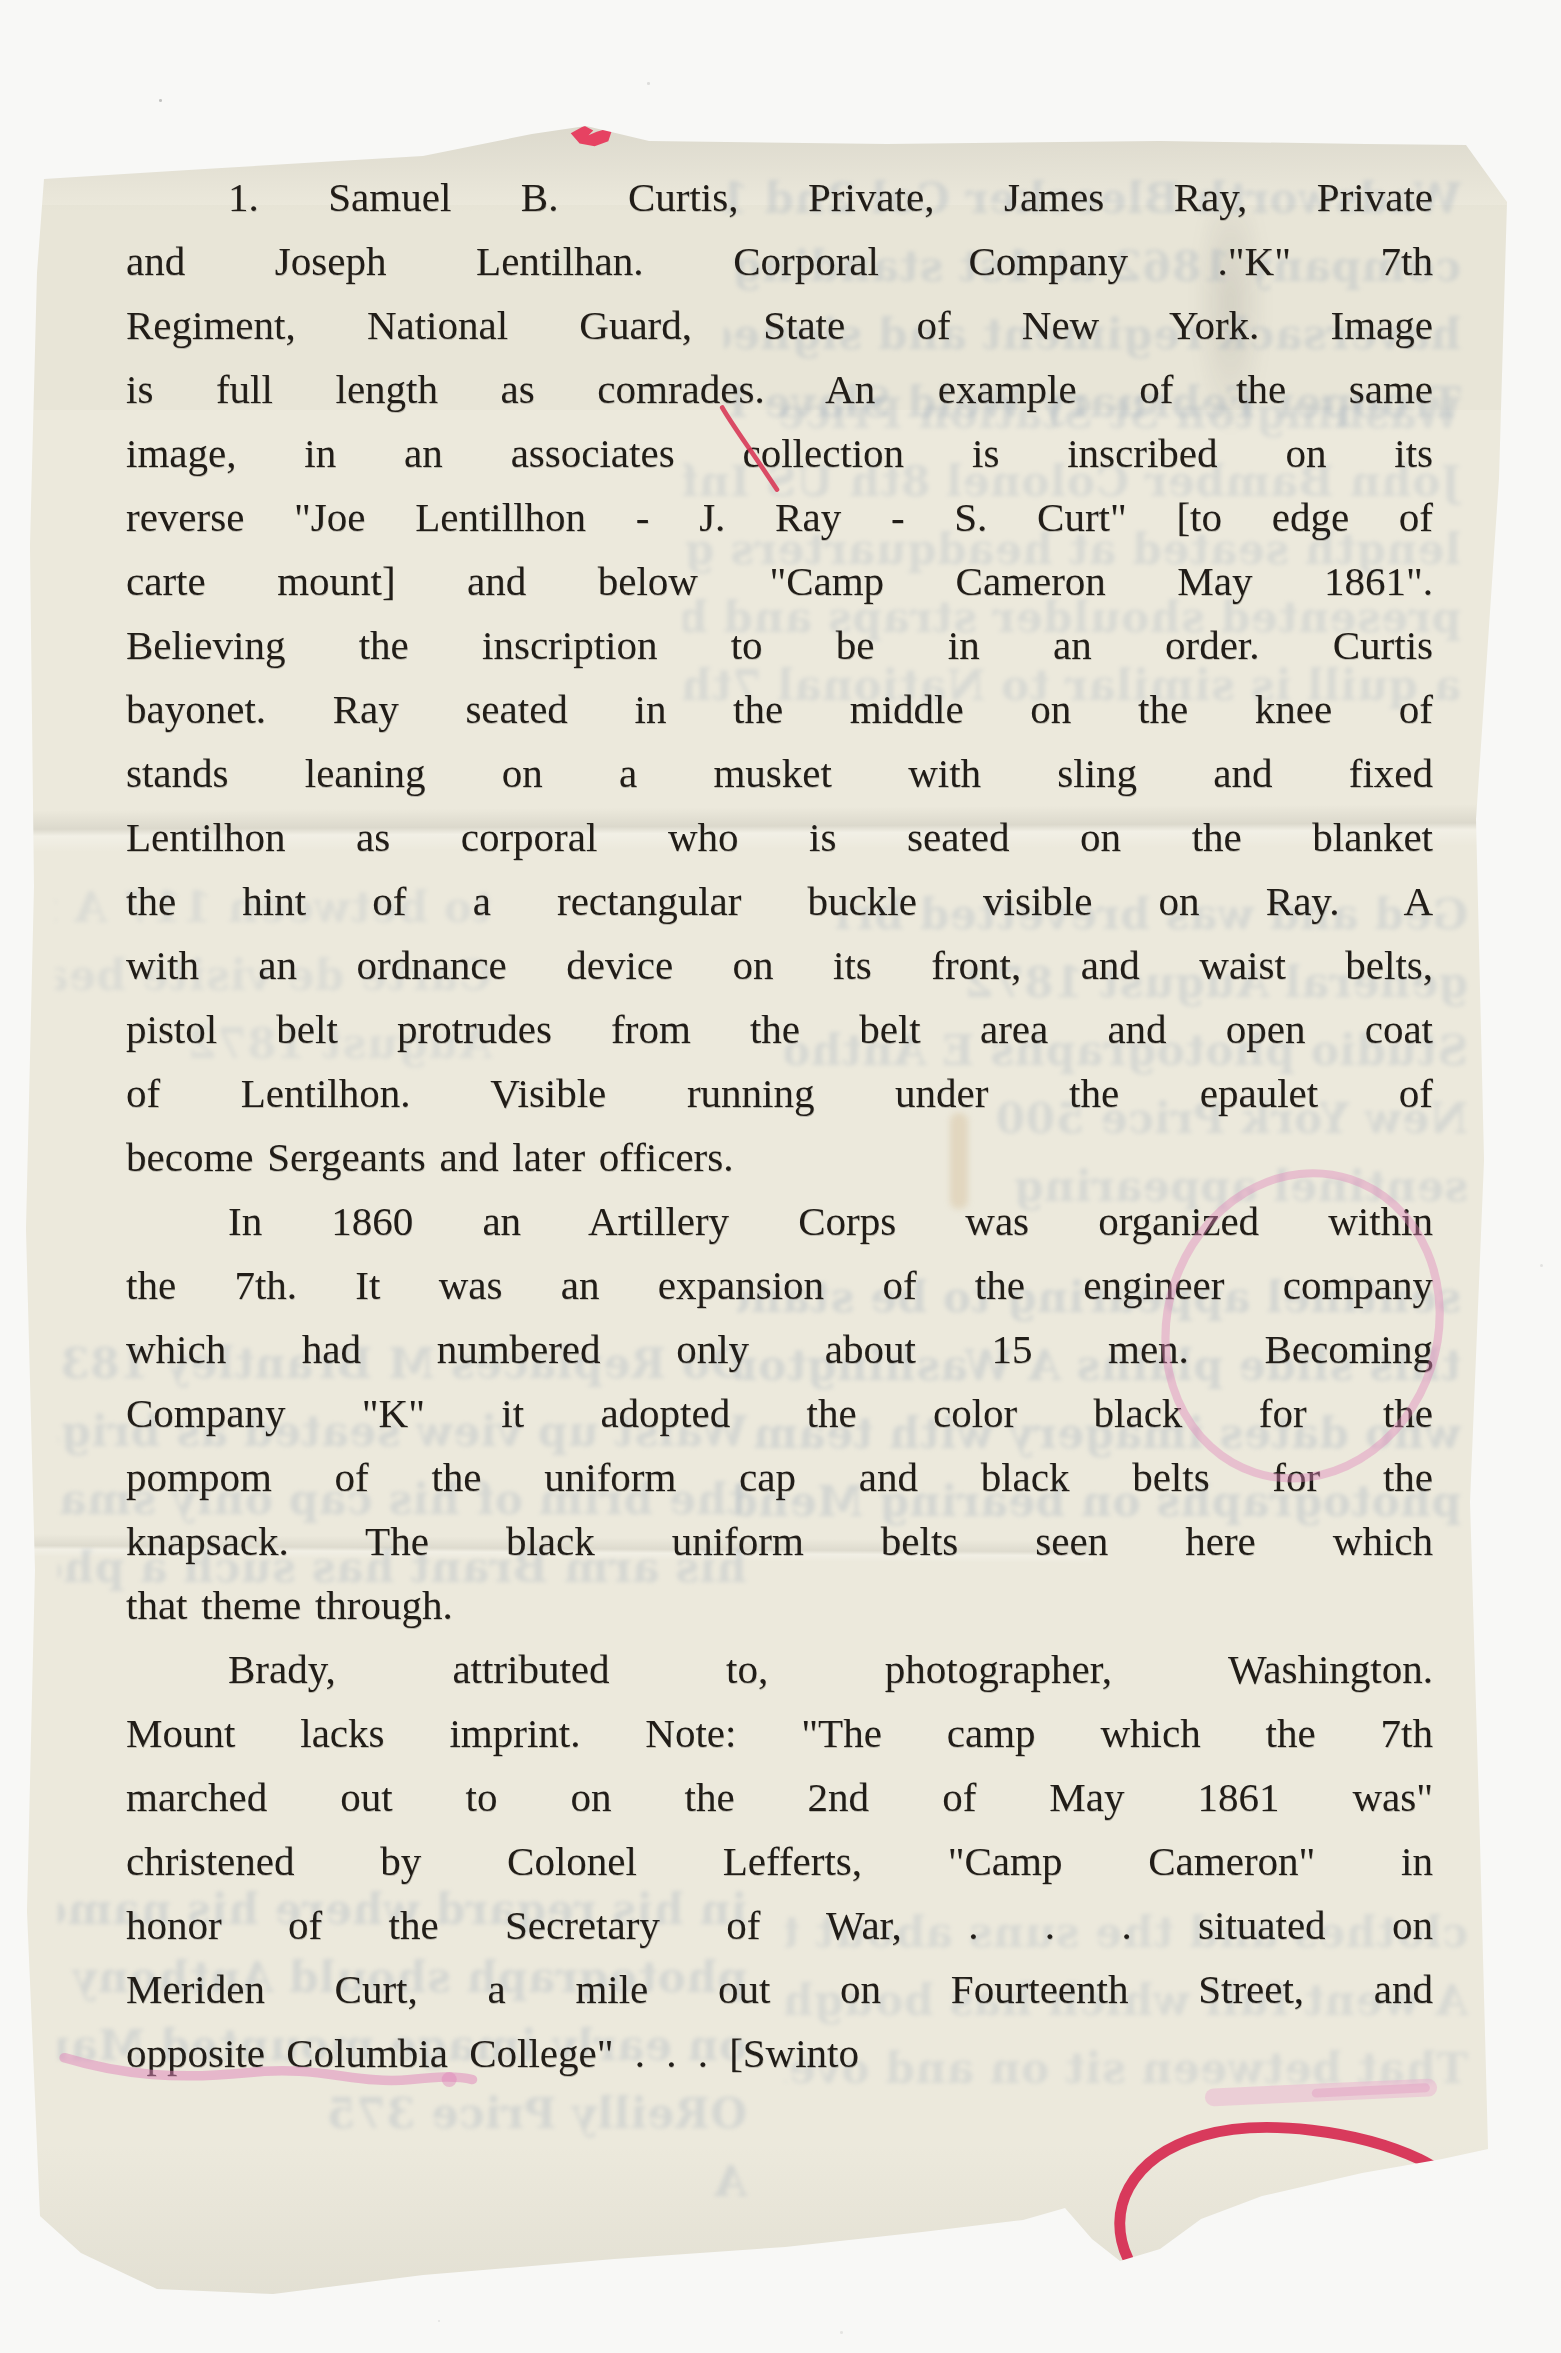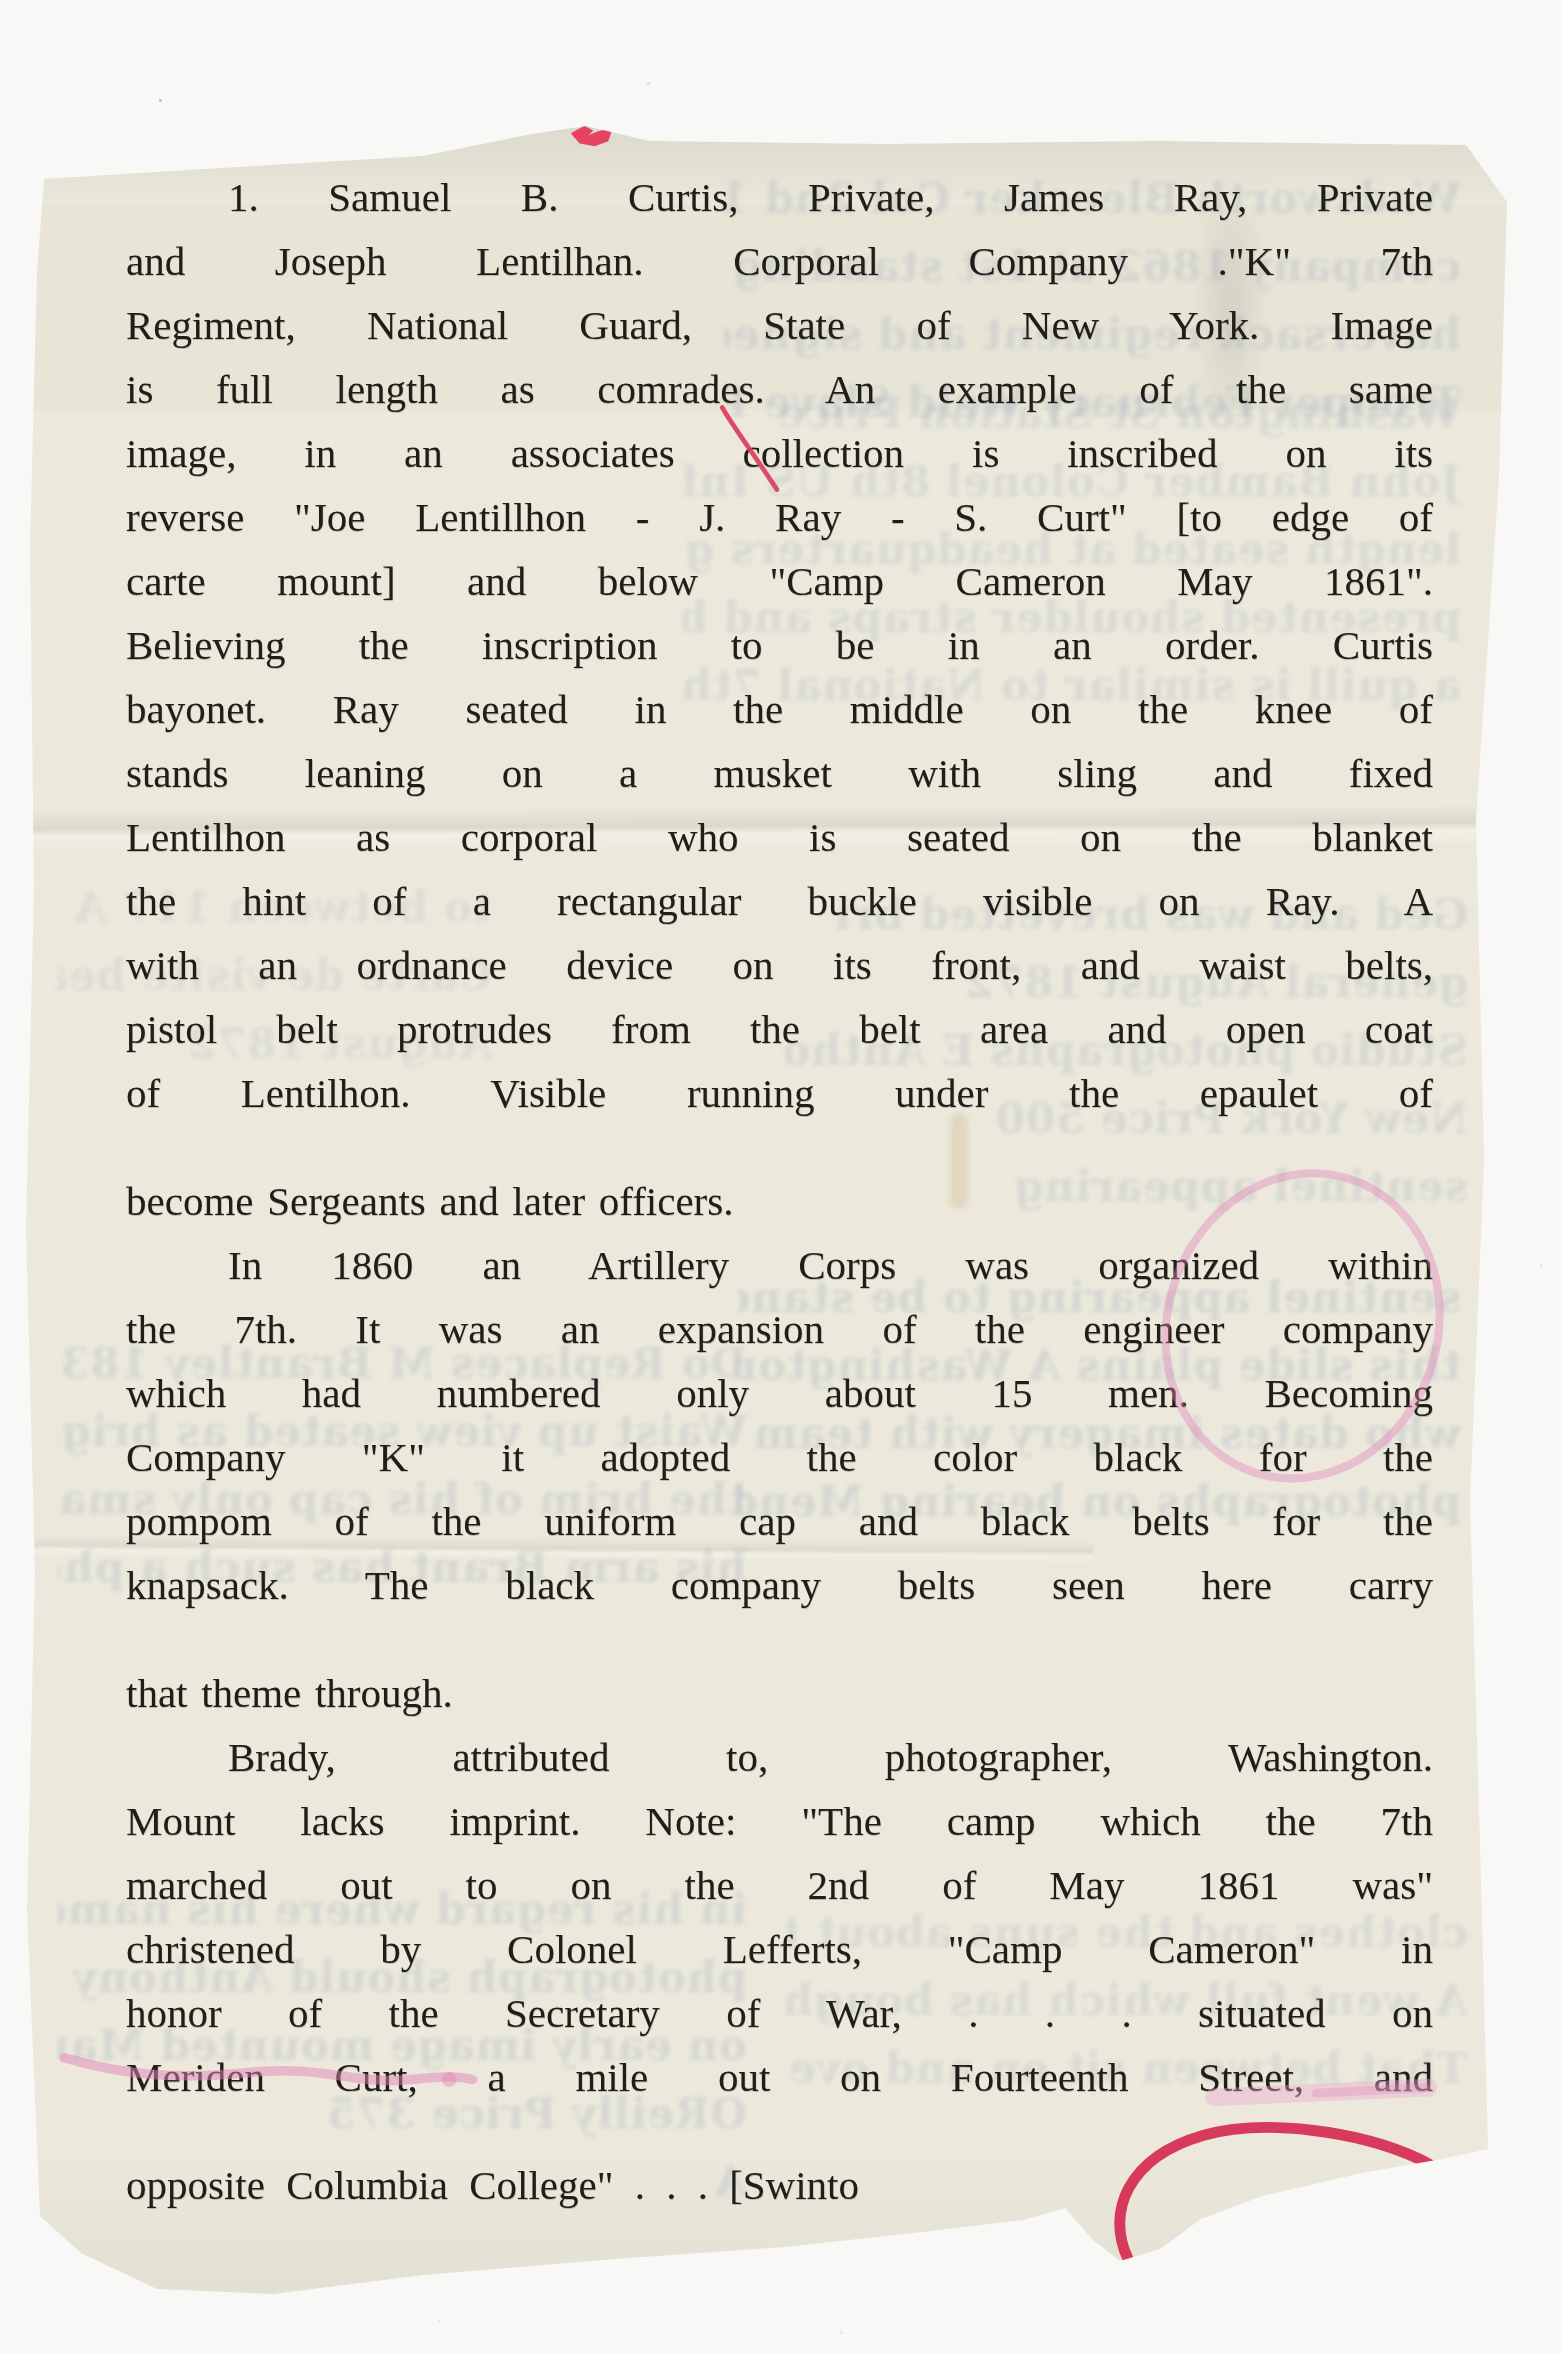--- a/index.html
+++ b/index.html
@@ -64,21 +64,21 @@
 
   
   .text-col{
     position:absolute;left:126px;top:165px;width:1307px;
     color:#211d18;font-size:41px;line-height:64px;
     word-spacing:3.4px;
     text-shadow:0.4px 0.5px 0 rgba(25,20,15,.22);
   }
   .line{height:64px;text-align:justify;text-align-last:justify;white-space:normal;}
   .line.indent{text-indent:102px;}
-  .line.nojust{text-align:left;text-align-last:left;margin-top:44px;}
+  .line.nojust{text-align:left;text-align-last:left;}
   .line.wide{word-spacing:11px;}
 
   
   .marks{position:absolute;left:0;top:0;}
 </style>
 </head>
 <body>
 
 <div class="speck sp1"></div>
 <div class="speck sp2"></div>
@@ -161,21 +161,21 @@
       <div class="line">the hint of a rectangular buckle visible on Ray. A</div>
       <div class="line">with an ordnance device on its front, and waist belts,</div>
       <div class="line">pistol belt protrudes from the belt area and open coat</div>
       <div class="line">of Lentilhon. Visible running under the epaulet of</div>
       <div class="line nojust">become Sergeants and later officers.</div>
       <div class="line indent">In 1860 an Artillery Corps was organized within</div>
       <div class="line">the 7th. It was an expansion of the engineer company</div>
       <div class="line">which had numbered only about 15 men. Becoming</div>
       <div class="line">Company "K" it adopted the color black for the</div>
       <div class="line">pompom of the uniform cap and black belts for the</div>
-      <div class="line">knapsack. The black company belts seen here carry</div>
+      <div class="line">knapsack. The black uniform belts seen here which</div>
       <div class="line nojust">that theme through.</div>
       <div class="line indent">Brady, attributed to, photographer, Washington.</div>
       <div class="line">Mount lacks imprint. Note: "The camp which the 7th</div>
       <div class="line">marched out to on the 2nd of May 1861 was"</div>
       <div class="line">christened by Colonel Lefferts, "Camp Cameron" in</div>
       <div class="line">honor of the Secretary of War, . . . situated on</div>
       <div class="line">Meriden Curt, a mile out on Fourteenth Street, and</div>
       <div class="line nojust wide">opposite Columbia College" . . . [Swinto</div>
     </div>
 

